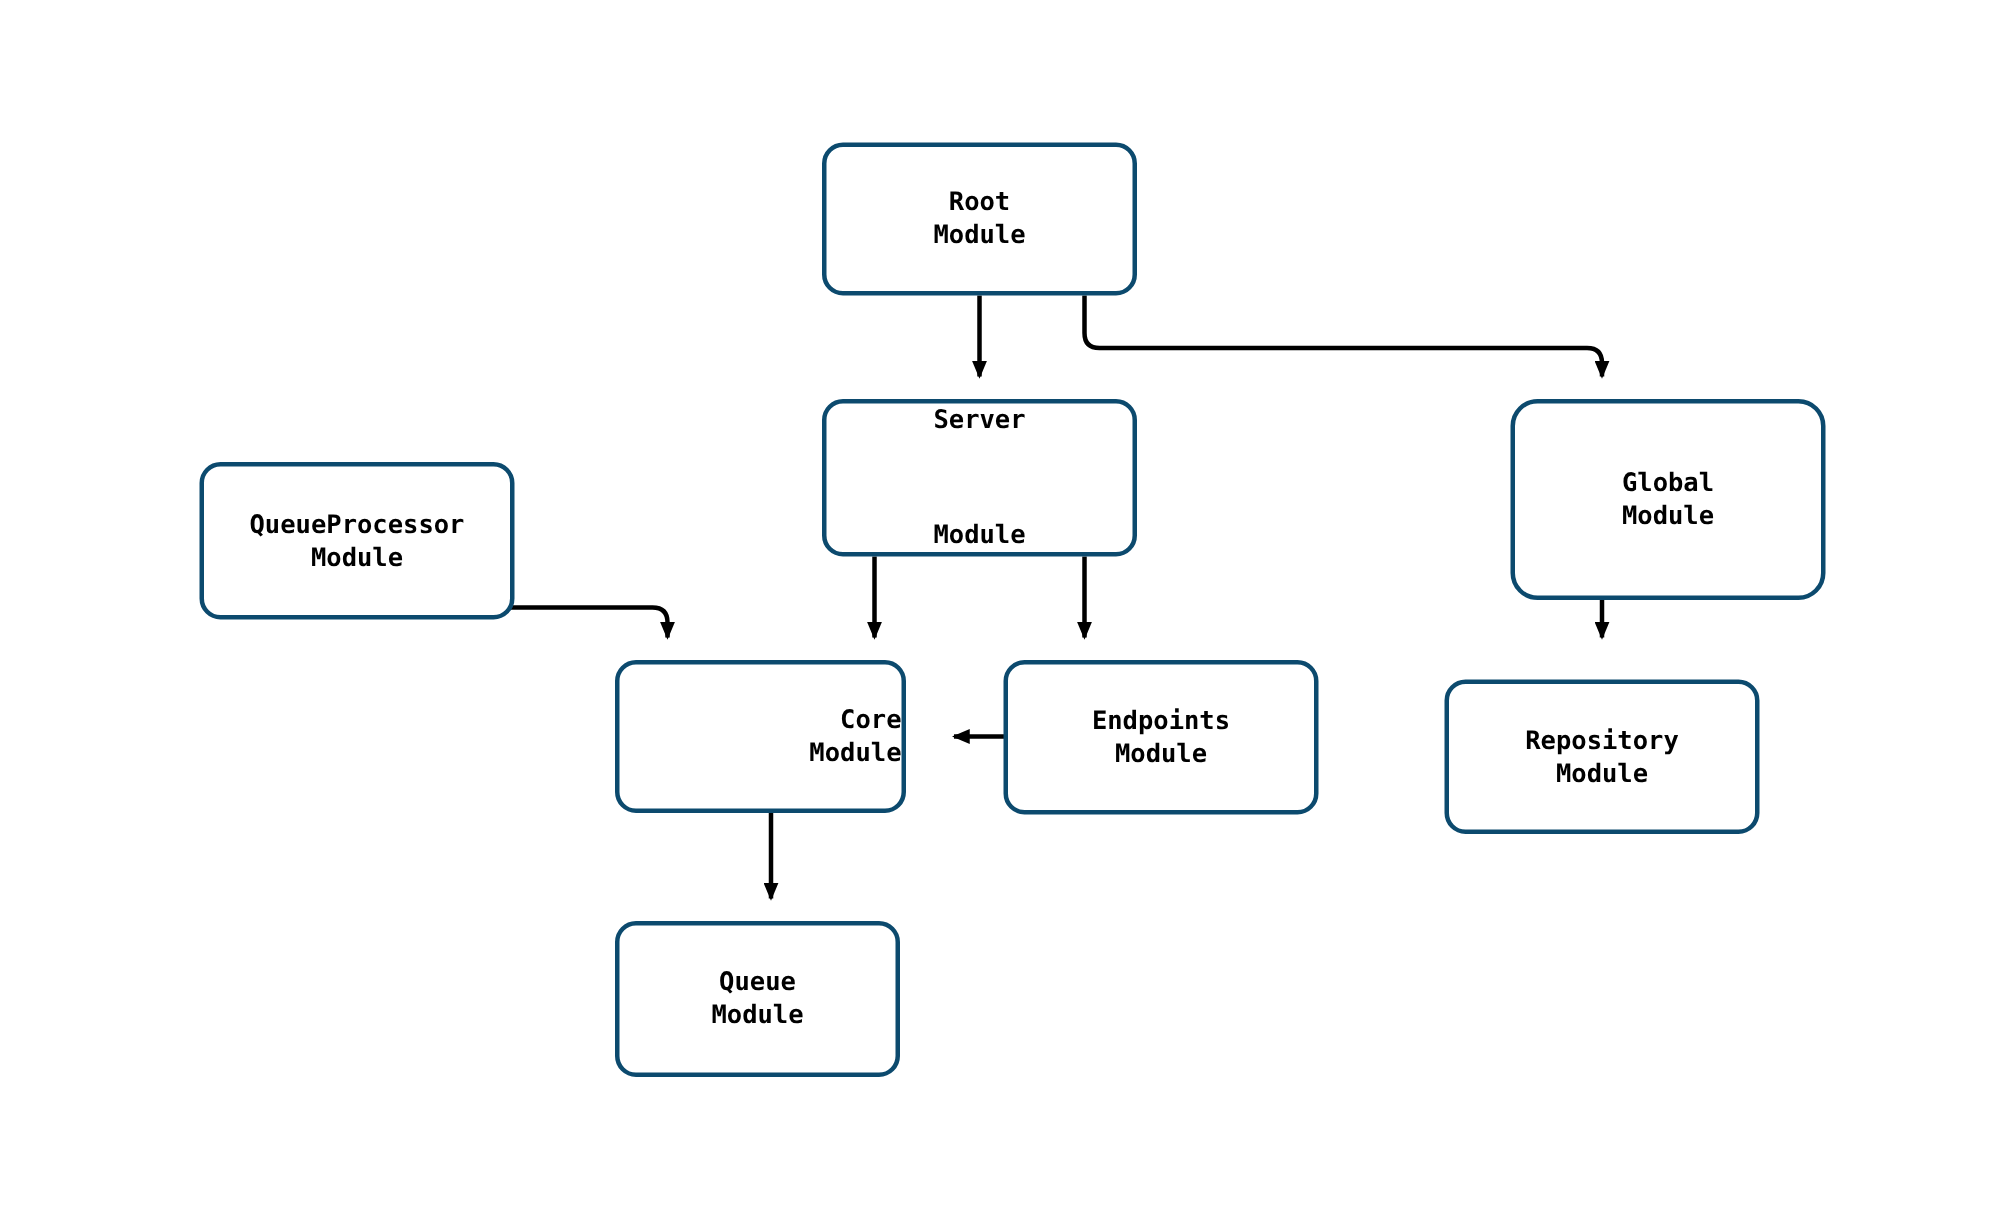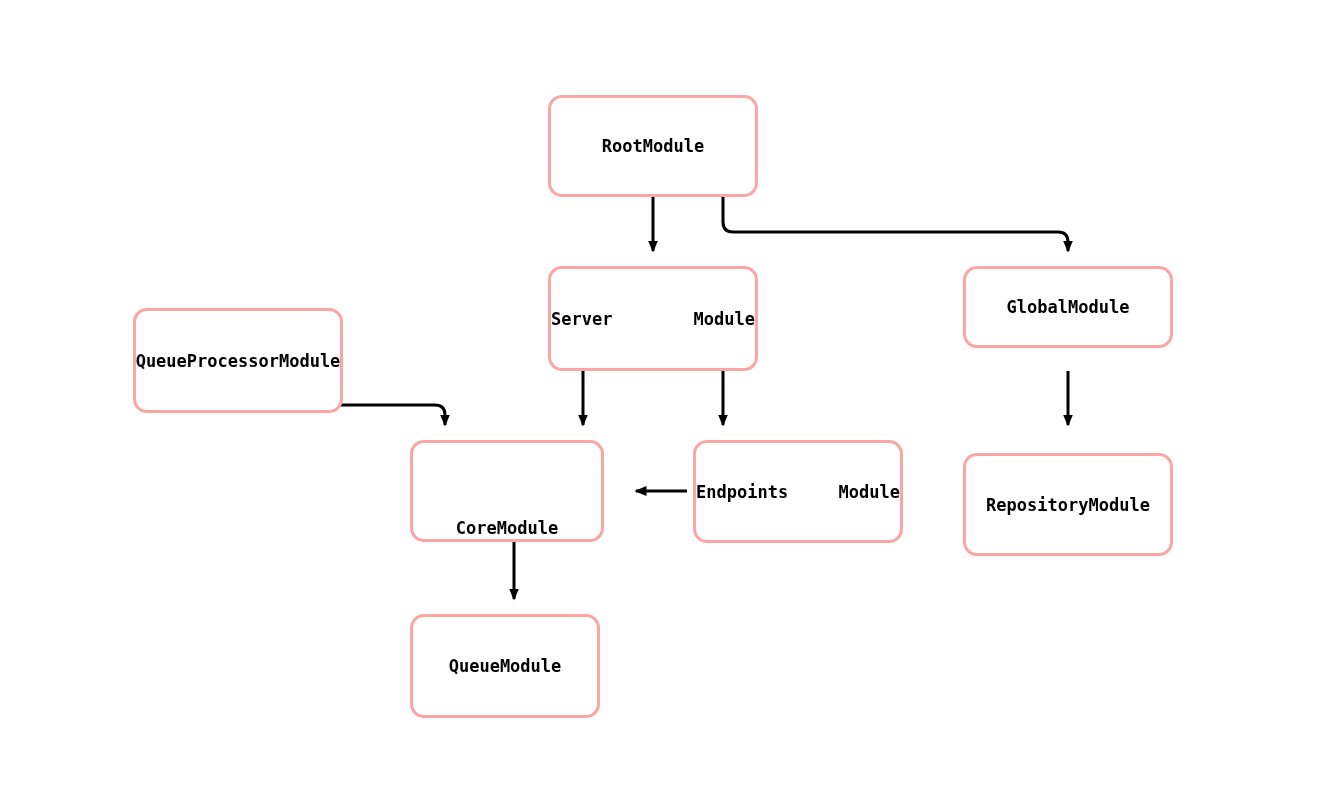--- a/index.html
+++ b/index.html
@@ -24,24 +24,24 @@
     position: absolute;
     top: 0;
     left: 0;
     width: 1337px;
     height: 809px;
   }
   .node-box {
     position: absolute;
     box-sizing: border-box;
     background: #ffffff;
-    border: 3px solid #fca5a5;
+    border: 3px solid #0c4a6e;
     border-radius: 14px;
     display: flex;
-    flex-direction: row;
+    flex-direction: column;
     align-items: center;
     justify-content: center;
     z-index: 2;
   }
   .node-label-line {
     font-family: "DejaVu Sans Mono", "Liberation Mono", monospace;
     font-size: 17px;
     font-weight: bold;
     line-height: 22px;
     color: #000000;
@@ -103,31 +103,31 @@
   <div class="node-box" style="left:133px; top:266px; width:210px; height:105px;margin-top:42px;">
     <div class="node-label-line">QueueProcessor</div>
     <div class="node-label-line">Module</div>
   </div>
 
   <div class="node-box" style="left:548px; top:266px; width:210px; height:105px;justify-content:space-between;">
     <div class="node-label-line">Server</div>
     <div class="node-label-line">Module</div>
   </div>
 
-  <div class="node-box" style="left:963px; top:266px; width:210px; height:82px;">
+  <div class="node-box" style="left:1007px; top:266px; width:210px; height:134px;border-radius:18px;">
     <div class="node-label-line">Global</div>
     <div class="node-label-line">Module</div>
   </div>
 
   <div class="node-box" style="left:410px; top:440px; width:194px; height:102px;align-items:flex-end;">
     <div class="node-label-line">Core</div>
     <div class="node-label-line">Module</div>
   </div>
 
-  <div class="node-box" style="left:693px; top:440px; width:210px; height:103px;justify-content:space-between;">
+  <div class="node-box" style="left:669px; top:440px; width:210px; height:103px;">
     <div class="node-label-line">Endpoints</div>
     <div class="node-label-line">Module</div>
   </div>
 
   <div class="node-box" style="left:963px; top:440px; width:210px; height:103px;margin-top:13px;">
     <div class="node-label-line">Repository</div>
     <div class="node-label-line">Module</div>
   </div>
 
   <div class="node-box" style="left:410px; top:614px; width:190px; height:104px;">

